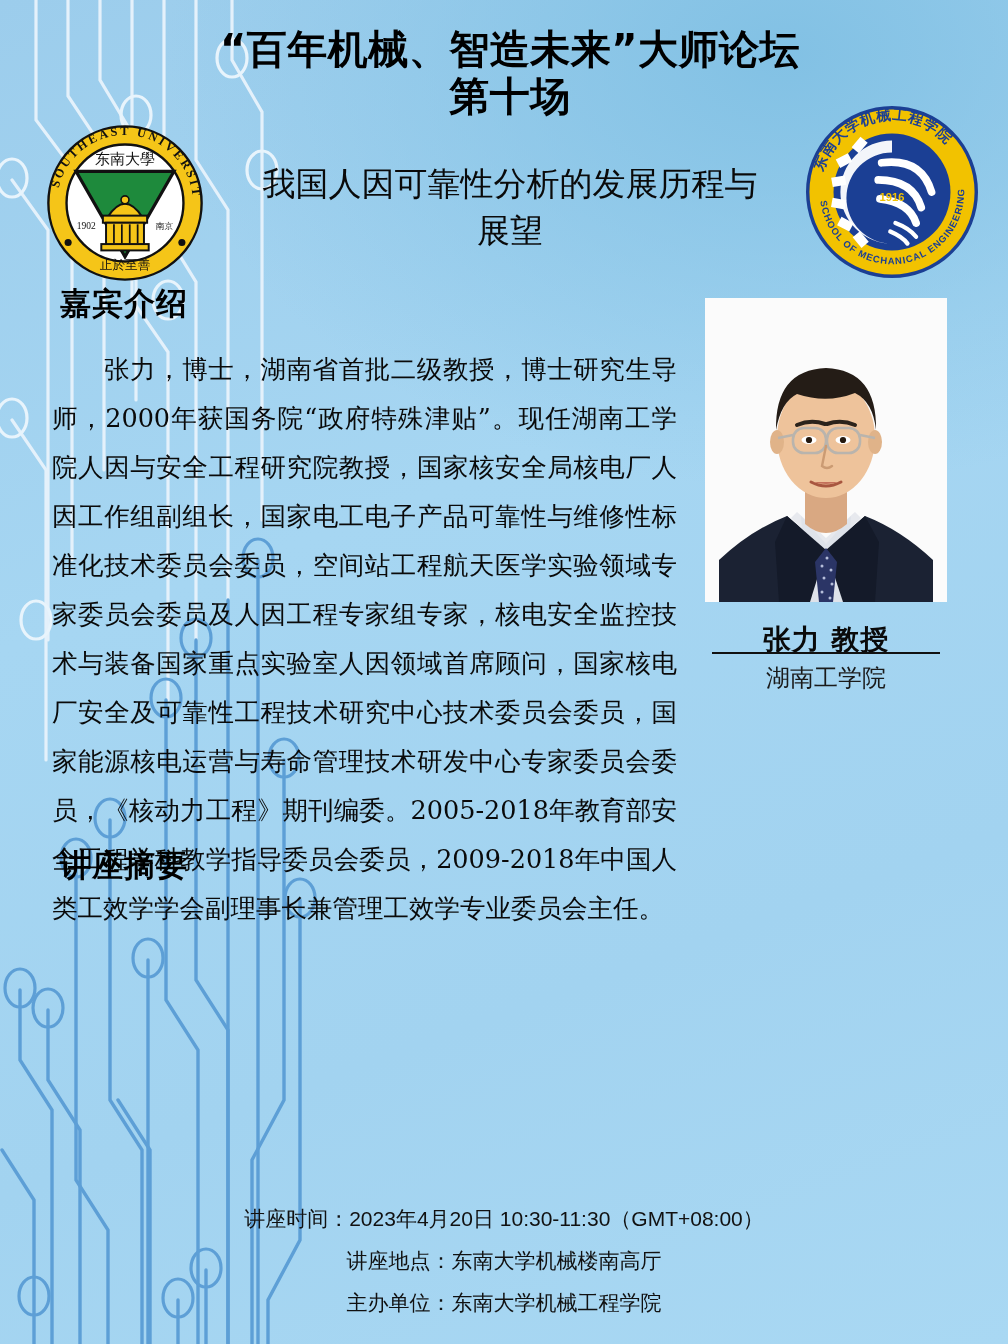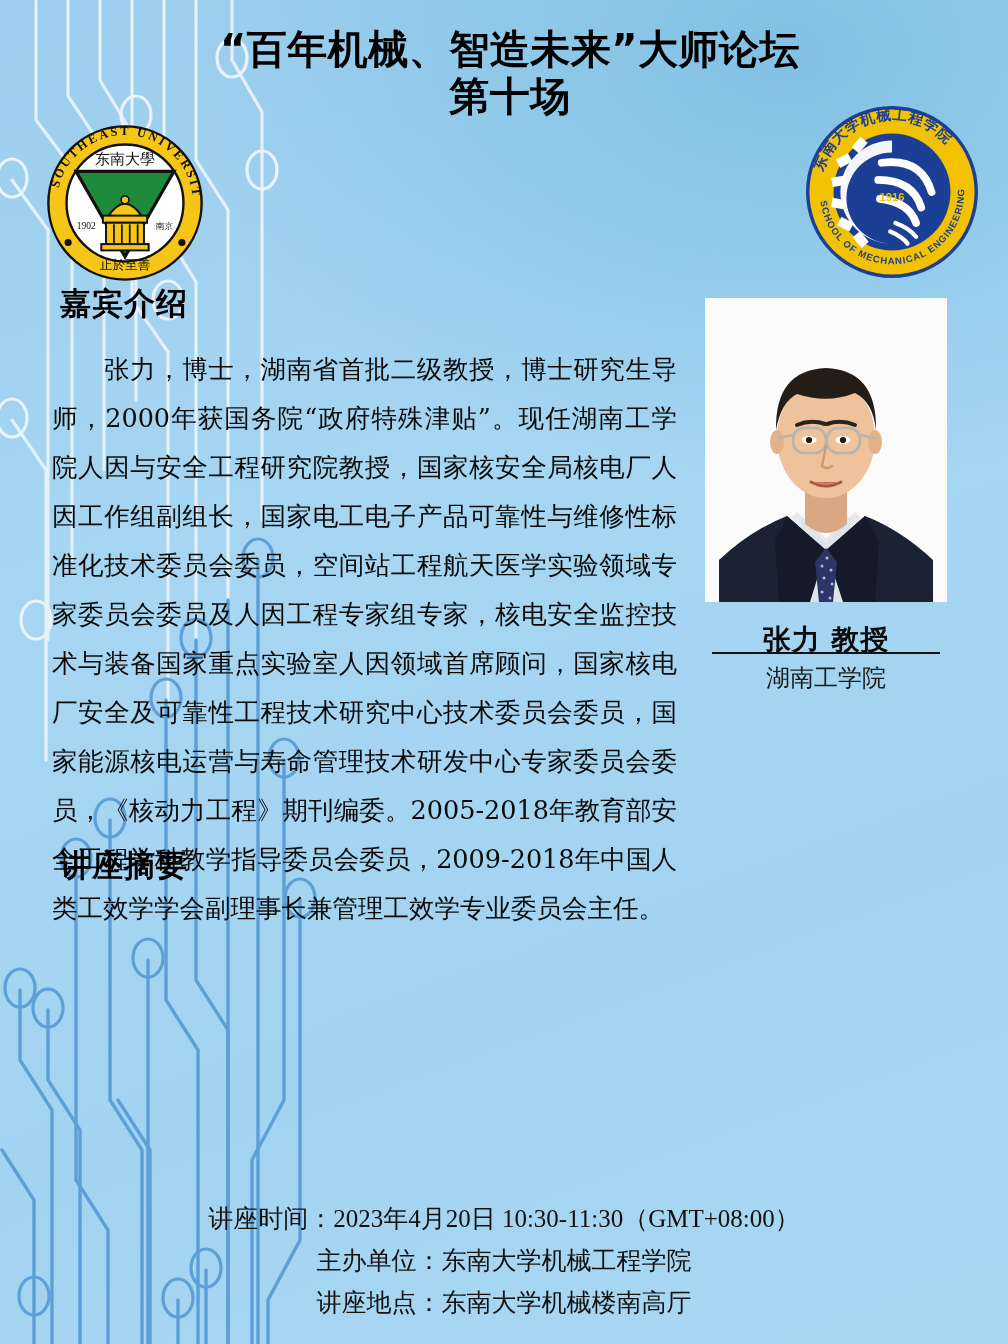--- a/index.html
+++ b/index.html
@@ -170,22 +170,22 @@
     text-indent: 52px;
   }
 
   
   .footer {
     position: absolute;
     left: 0;
     top: 1198px;
     width: 1008px;
     text-align: center;
-    font-family: Liberation Serif, serif;
-    font-size: 25px;
+    font-family: Liberation Sans, sans-serif;
+    font-size: 21px;
     line-height: 42px;
     color: #111111;
   }
   .footer div { white-space: nowrap; }
 </style>
 </head>
 <body>
 
 <div id="poster">
 
@@ -256,20 +256,24 @@
     </g>
   </svg>
 
   <div class="header">
 
     <div class="title-block">
       <div class="main-title">“百年机械、智造未来”大师论坛
 第十场</div>
     </div>
 
+    <div class="subtitle-block">
+      <div class="subtitle">我国人因可靠性分析的发展历程与
+展望</div>
+    </div>
 
     <div class="logo-left">
       <svg viewBox="0 0 200 200" width="158" height="158" aria-hidden="true">
         <circle cx="100" cy="100" r="97" fill="#F5C518" stroke="#111" stroke-width="3"></circle>
         <circle cx="100" cy="100" r="74" fill="#ffffff" stroke="#111" stroke-width="3"></circle>
         <path id="arcTop" d="M100,100 m-86,0 a86,86 0 0,1 172,0" fill="none"></path>
         <text font-family="'Liberation Serif',serif" font-size="15.5" font-weight="bold" fill="#111" letter-spacing="3.2">
           <textPath href="#arcTop" startOffset="7%">SOUTHEAST UNIVERSITY</textPath>
         </text>
         <circle cx="28" cy="150" r="4.5" fill="#111"></circle>
@@ -393,17 +397,17 @@
   </div>
 
   <div class="speaker-name">张力 教授</div>
   <div class="speaker-rule"></div>
   <div class="speaker-affil">湖南工学院</div>
 
   <div id="abstract-heading" class="sec-heading">讲座摘要</div>
 
   <div class="footer">
     <div>讲座时间：2023年4月20日 10:30-11:30（GMT+08:00）</div>
+    <div>讲座地点：东南大学机械楼南高厅</div>
     <div>主办单位：东南大学机械工程学院</div>
-    <div>讲座地点：东南大学机械楼南高厅</div>
   </div>
 
 </div>
 
 </body></html>

